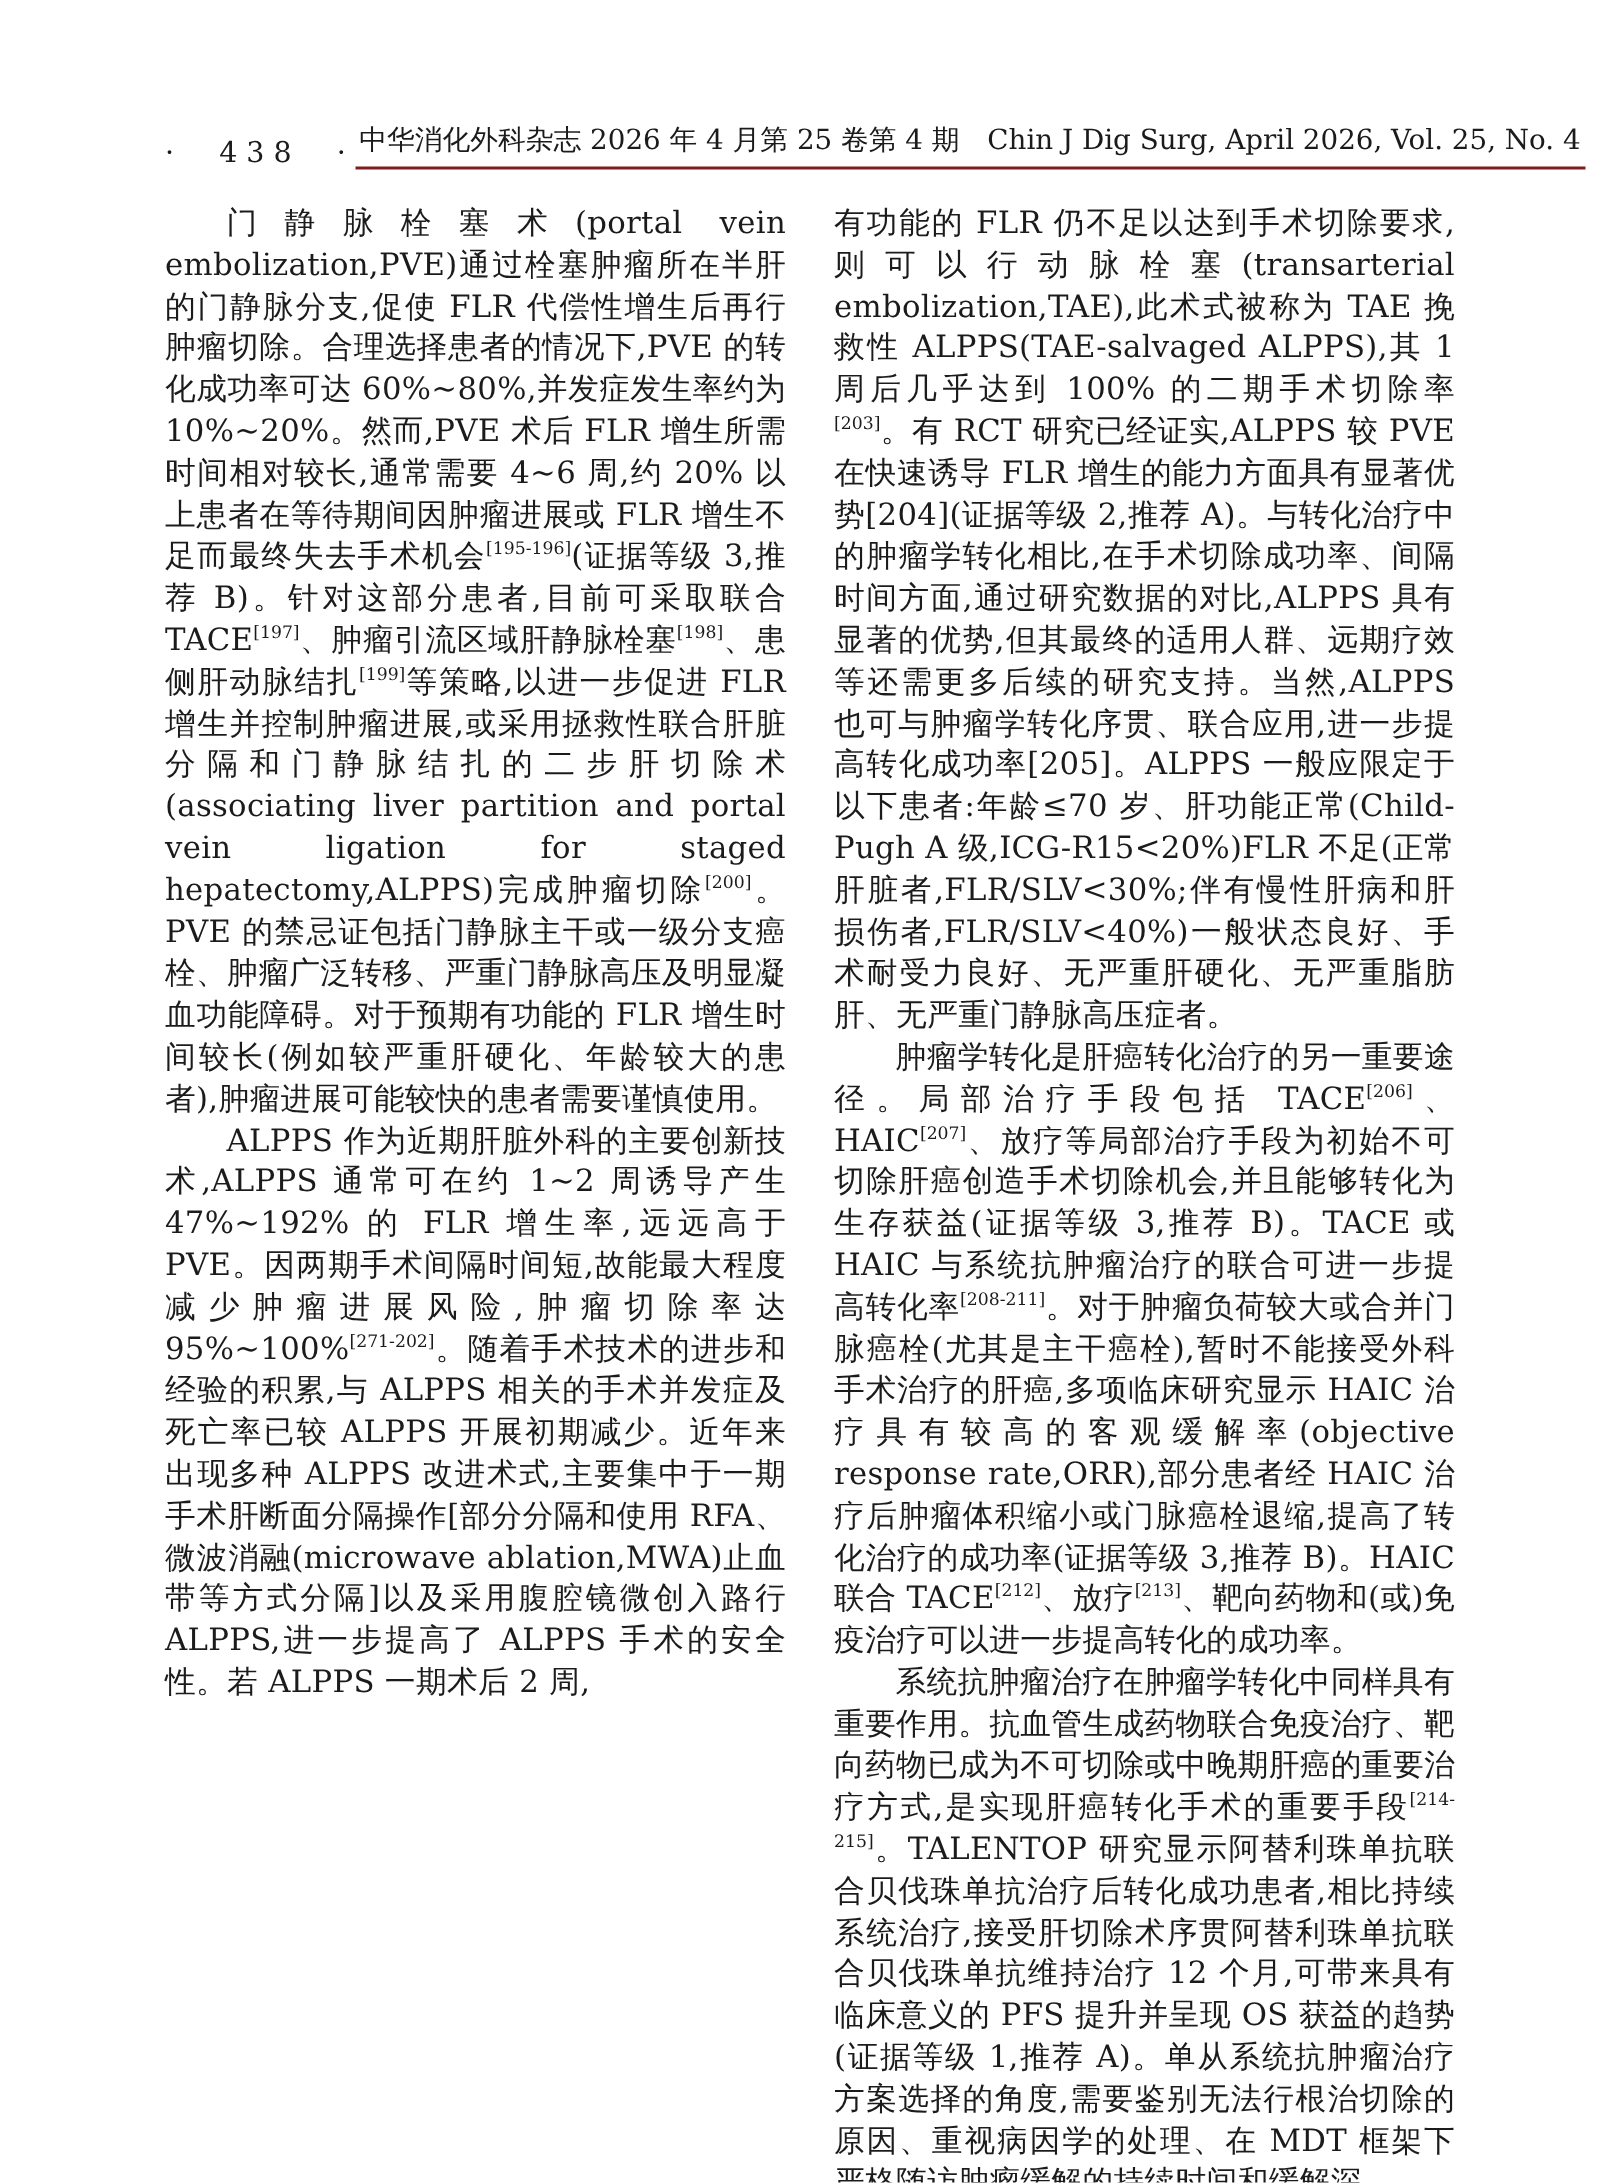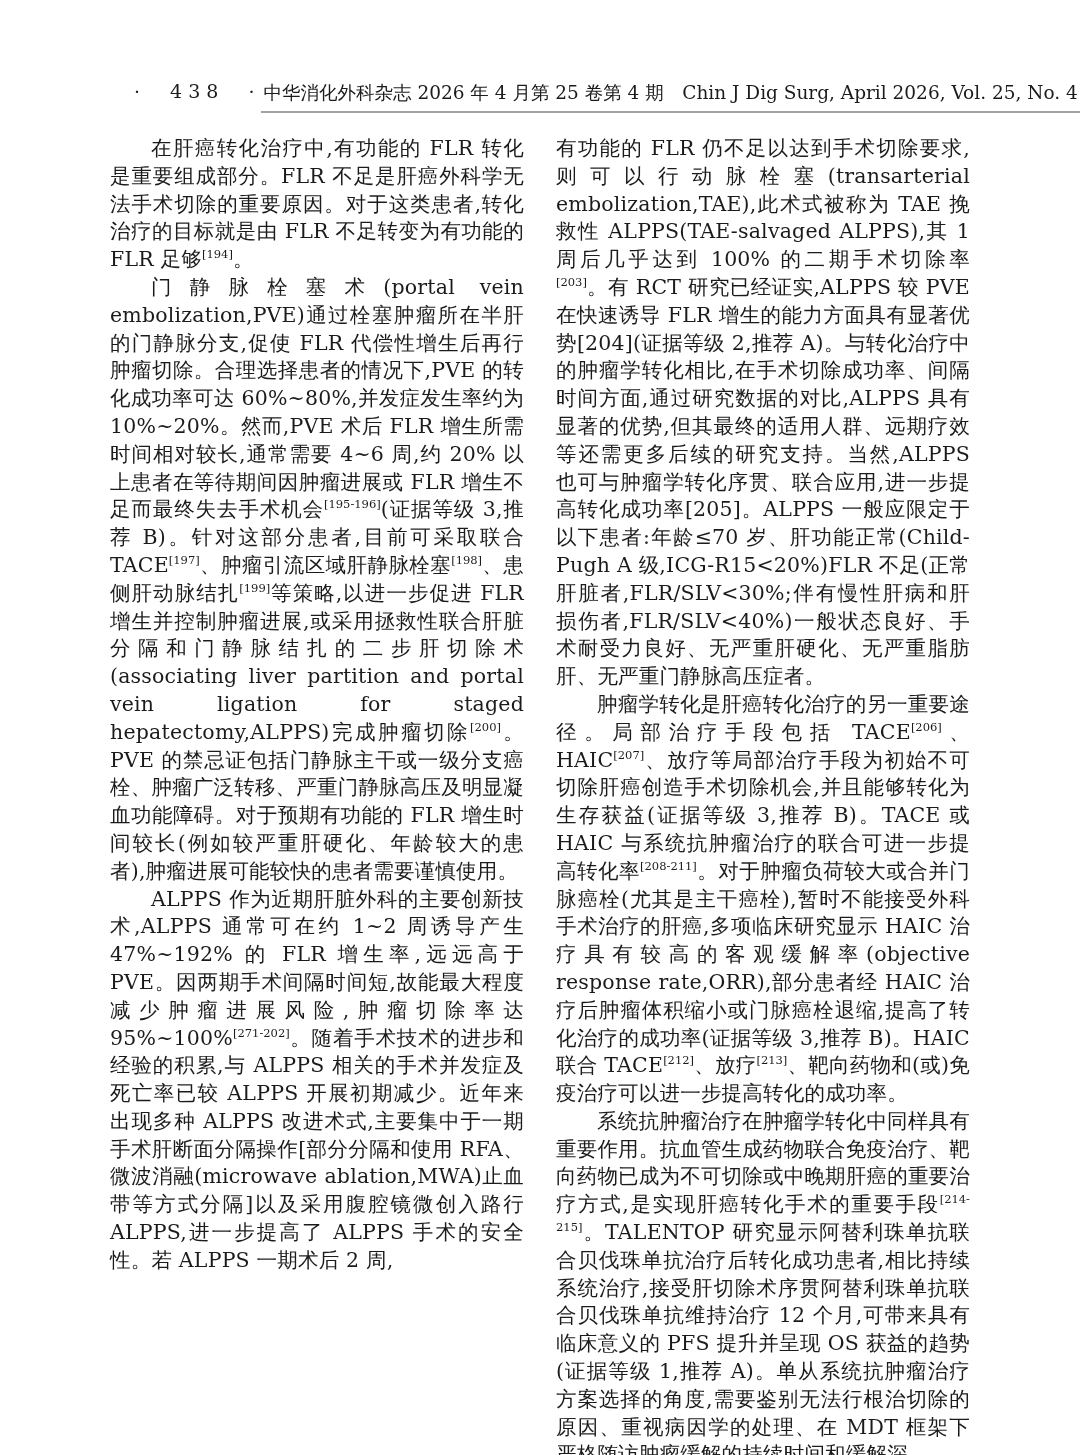--- a/index.html
+++ b/index.html
@@ -17,31 +17,30 @@
     position: absolute;
     inset: 0;
   }
   .header {
     position: absolute;
     left: 110px;
     top: 80px;
     width: 860px;
     display: flex;
     justify-content: space-between;
-    align-items: flex-start;
-    margin-left: 24px;
+    align-items: flex-end;
   }
   .page-num {
     font-size: 19px;
     letter-spacing: 6px;
     white-space: pre;
   }
   .journal-line {
     font-size: 18.5px;
-    border-bottom: 2px solid #a3a3a3;
+    border-bottom: 2px solid #7f1d1d;
     padding: 0 3px 6px 3px;
     white-space: nowrap;
   }
   .columns {
     position: absolute;
     left: 110px;
     top: 135px;
     width: 860px;
     display: flex;
     justify-content: space-between;
@@ -68,21 +67,20 @@
 
 <div class="page">
 
   <div class="header">
     <span class="page-num">·  438  ·</span>
     <span class="journal-line">中华消化外科杂志 2026 年 4 月第 25 卷第 4 期　Chin J Dig Surg, April 2026, Vol. 25, No. 4</span>
   </div>
 
   <div class="columns">
     <div class="col">
-        <p class="indent">在肝癌转化治疗中,有功能的 FLR 转化是重要组成部分。FLR 不足是肝癌外科学无法手术切除的重要原因。对于这类患者,转化治疗的目标就是由 FLR 不足转变为有功能的 FLR 足够<sup>[194]</sup>。</p>
         <p class="indent">门静脉栓塞术(portal vein embolization,PVE)通过栓塞肿瘤所在半肝的门静脉分支,促使 FLR 代偿性增生后再行肿瘤切除。合理选择患者的情况下,PVE 的转化成功率可达 60%~80%,并发症发生率约为 10%~20%。然而,PVE 术后 FLR 增生所需时间相对较长,通常需要 4~6 周,约 20% 以上患者在等待期间因肿瘤进展或 FLR 增生不足而最终失去手术机会<sup>[195-196]</sup>(证据等级 3,推荐 B)。针对这部分患者,目前可采取联合 TACE<sup>[197]</sup>、肿瘤引流区域肝静脉栓塞<sup>[198]</sup>、患侧肝动脉结扎<sup>[199]</sup>等策略,以进一步促进 FLR 增生并控制肿瘤进展,或采用拯救性联合肝脏分隔和门静脉结扎的二步肝切除术(associating liver partition and portal vein ligation for staged hepatectomy,ALPPS)完成肿瘤切除<sup>[200]</sup>。PVE 的禁忌证包括门静脉主干或一级分支癌栓、肿瘤广泛转移、严重门静脉高压及明显凝血功能障碍。对于预期有功能的 FLR 增生时间较长(例如较严重肝硬化、年龄较大的患者),肿瘤进展可能较快的患者需要谨慎使用。</p>
         <p class="indent">ALPPS 作为近期肝脏外科的主要创新技术,ALPPS 通常可在约 1~2 周诱导产生 47%~192% 的 FLR 增生率,远远高于 PVE。因两期手术间隔时间短,故能最大程度减少肿瘤进展风险,肿瘤切除率达 95%~100%<sup>[271-202]</sup>。随着手术技术的进步和经验的积累,与 ALPPS 相关的手术并发症及死亡率已较 ALPPS 开展初期减少。近年来出现多种 ALPPS 改进术式,主要集中于一期手术肝断面分隔操作[部分分隔和使用 RFA、微波消融(microwave ablation,MWA)止血带等方式分隔]以及采用腹腔镜微创入路行 ALPPS,进一步提高了 ALPPS 手术的安全性。若 ALPPS 一期术后 2 周,</p>
       </div>
     <div class="col">
         <p>有功能的 FLR 仍不足以达到手术切除要求,则可以行动脉栓塞(transarterial embolization,TAE),此术式被称为 TAE 挽救性 ALPPS(TAE-salvaged ALPPS),其 1 周后几乎达到 100% 的二期手术切除率<sup>[203]</sup>。有 RCT 研究已经证实,ALPPS 较 PVE 在快速诱导 FLR 增生的能力方面具有显著优势[204](证据等级 2,推荐 A)。与转化治疗中的肿瘤学转化相比,在手术切除成功率、间隔时间方面,通过研究数据的对比,ALPPS 具有显著的优势,但其最终的适用人群、远期疗效等还需更多后续的研究支持。当然,ALPPS 也可与肿瘤学转化序贯、联合应用,进一步提高转化成功率[205]。ALPPS 一般应限定于以下患者:年龄≤70 岁、肝功能正常(Child-Pugh A 级,ICG-R15&lt;20%)FLR 不足(正常肝脏者,FLR/SLV&lt;30%;伴有慢性肝病和肝损伤者,FLR/SLV&lt;40%)一般状态良好、手术耐受力良好、无严重肝硬化、无严重脂肪肝、无严重门静脉高压症者。</p>
         <p class="indent">肿瘤学转化是肝癌转化治疗的另一重要途径。局部治疗手段包括 TACE<sup>[206]</sup>、HAIC<sup>[207]</sup>、放疗等局部治疗手段为初始不可切除肝癌创造手术切除机会,并且能够转化为生存获益(证据等级 3,推荐 B)。TACE 或 HAIC 与系统抗肿瘤治疗的联合可进一步提高转化率<sup>[208-211]</sup>。对于肿瘤负荷较大或合并门脉癌栓(尤其是主干癌栓),暂时不能接受外科手术治疗的肝癌,多项临床研究显示 HAIC 治疗具有较高的客观缓解率(objective response rate,ORR),部分患者经 HAIC 治疗后肿瘤体积缩小或门脉癌栓退缩,提高了转化治疗的成功率(证据等级 3,推荐 B)。HAIC 联合 TACE<sup>[212]</sup>、放疗<sup>[213]</sup>、靶向药物和(或)免疫治疗可以进一步提高转化的成功率。</p>
         <p class="indent">系统抗肿瘤治疗在肿瘤学转化中同样具有重要作用。抗血管生成药物联合免疫治疗、靶向药物已成为不可切除或中晚期肝癌的重要治疗方式,是实现肝癌转化手术的重要手段<sup>[214-215]</sup>。TALENTOP 研究显示阿替利珠单抗联合贝伐珠单抗治疗后转化成功患者,相比持续系统治疗,接受肝切除术序贯阿替利珠单抗联合贝伐珠单抗维持治疗 12 个月,可带来具有临床意义的 PFS 提升并呈现 OS 获益的趋势(证据等级 1,推荐 A)。单从系统抗肿瘤治疗方案选择的角度,需要鉴别无法行根治切除的原因、重视病因学的处理、在 MDT 框架下严格随访肿瘤缓解的持续时间和缓解深</p>
       </div>
   </div>
 

